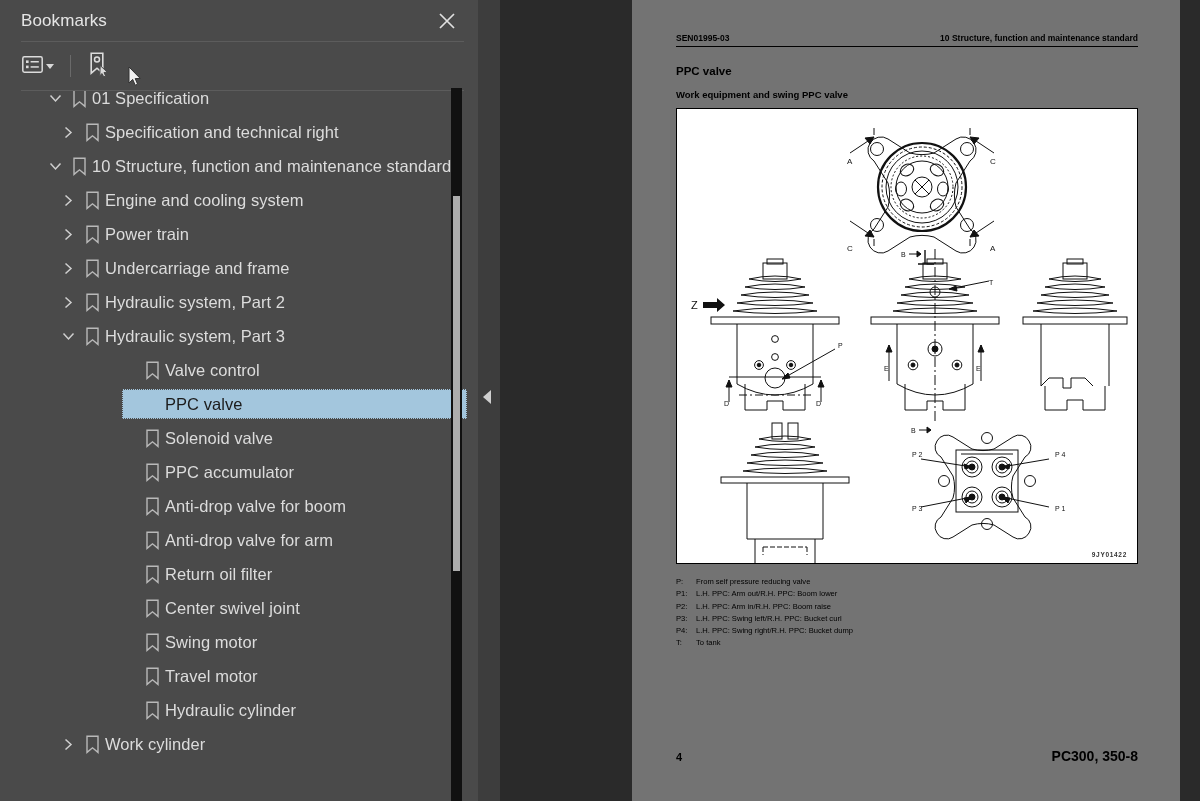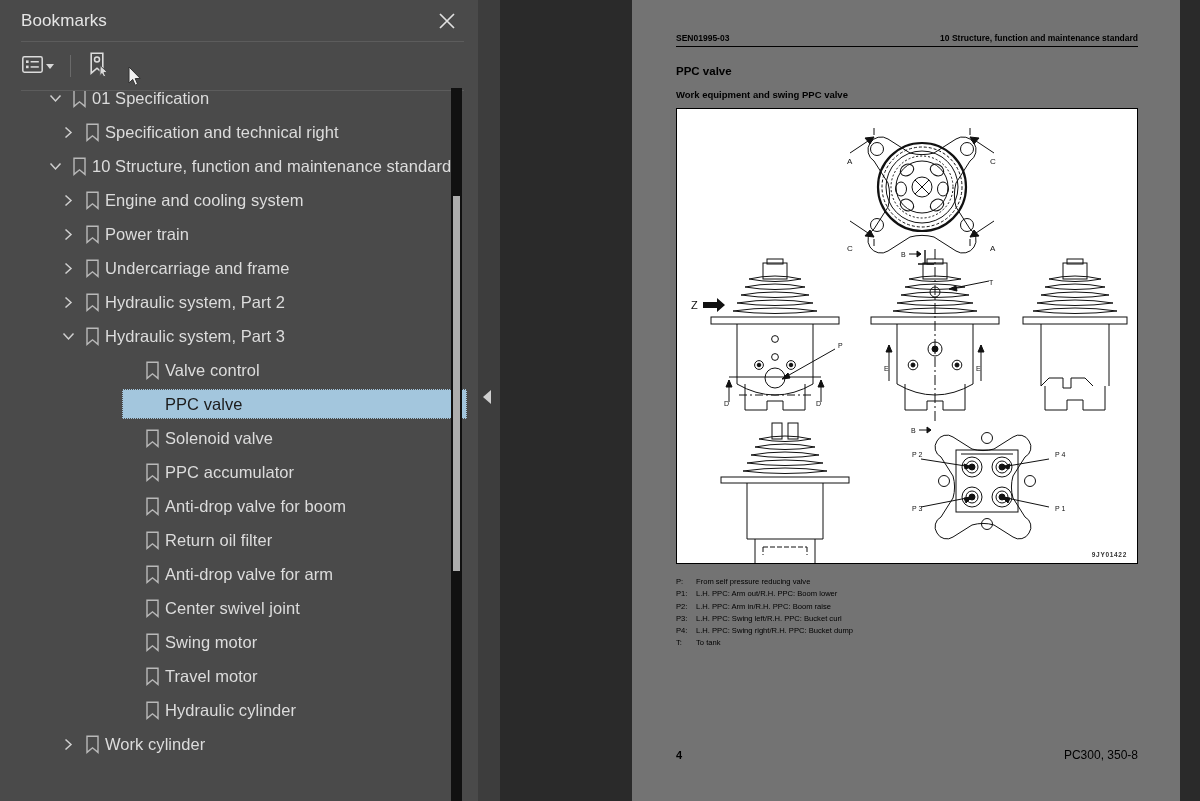--- a/index.html
+++ b/index.html
@@ -176,21 +176,21 @@
     letter-spacing: .7px;
   }
   .legend { margin-top: 12px; }
   .legend-row { display: flex; font-size: 7.6px; color: #000; line-height: 1.62; }
   .legend-key { width: 20px; flex: 0 0 20px; font-weight: normal; }
   .doc-footer {
     position: absolute; left: 44px; right: 42px; top: 748px;
     display: flex; justify-content: space-between; align-items: baseline;
   }
   .pg-num { font-size: 11px; font-weight: bold; color: #000; }
-  .pg-model { font-size: 12px; font-weight: normal; color: #000; margin-left: 47px; }
+  .pg-model { font-size: 14px; font-weight: bold; color: #000; margin-left: 47px; }
 
   
   .cursor { position: absolute; left: 128px; top: 66px; pointer-events: none; }
 </style>
 </head>
 <body>
 
 <div id="app">
 
   <div class="sidebar">
@@ -383,30 +383,30 @@
             </span>
             <span class="row-label">Anti-drop valve for boom</span>
           </div>
           <div class="row lvl2">
             <span class="chev"></span>
             <span class="bm-ico">
               <svg width="15" height="19" viewBox="0 0 15 19">
                 <path d="M2,1.2 h11 v16.2 l-5.5,-4.6 l-5.5,4.6 z" fill="none" stroke="#b9b9b9" stroke-width="1.4"></path>
               </svg>
             </span>
+            <span class="row-label">Anti-drop valve for arm</span>
+          </div>
+          <div class="row lvl2">
+            <span class="chev"></span>
+            <span class="bm-ico">
+              <svg width="15" height="19" viewBox="0 0 15 19">
+                <path d="M2,1.2 h11 v16.2 l-5.5,-4.6 l-5.5,4.6 z" fill="none" stroke="#b9b9b9" stroke-width="1.4"></path>
+              </svg>
+            </span>
             <span class="row-label">Return oil filter</span>
-          </div>
-          <div class="row lvl2">
-            <span class="chev"></span>
-            <span class="bm-ico">
-              <svg width="15" height="19" viewBox="0 0 15 19">
-                <path d="M2,1.2 h11 v16.2 l-5.5,-4.6 l-5.5,4.6 z" fill="none" stroke="#b9b9b9" stroke-width="1.4"></path>
-              </svg>
-            </span>
-            <span class="row-label">Anti-drop valve for arm</span>
           </div>
           <div class="row lvl2">
             <span class="chev"></span>
             <span class="bm-ico">
               <svg width="15" height="19" viewBox="0 0 15 19">
                 <path d="M2,1.2 h11 v16.2 l-5.5,-4.6 l-5.5,4.6 z" fill="none" stroke="#b9b9b9" stroke-width="1.4"></path>
               </svg>
             </span>
             <span class="row-label">Center swivel joint</span>
           </div>

